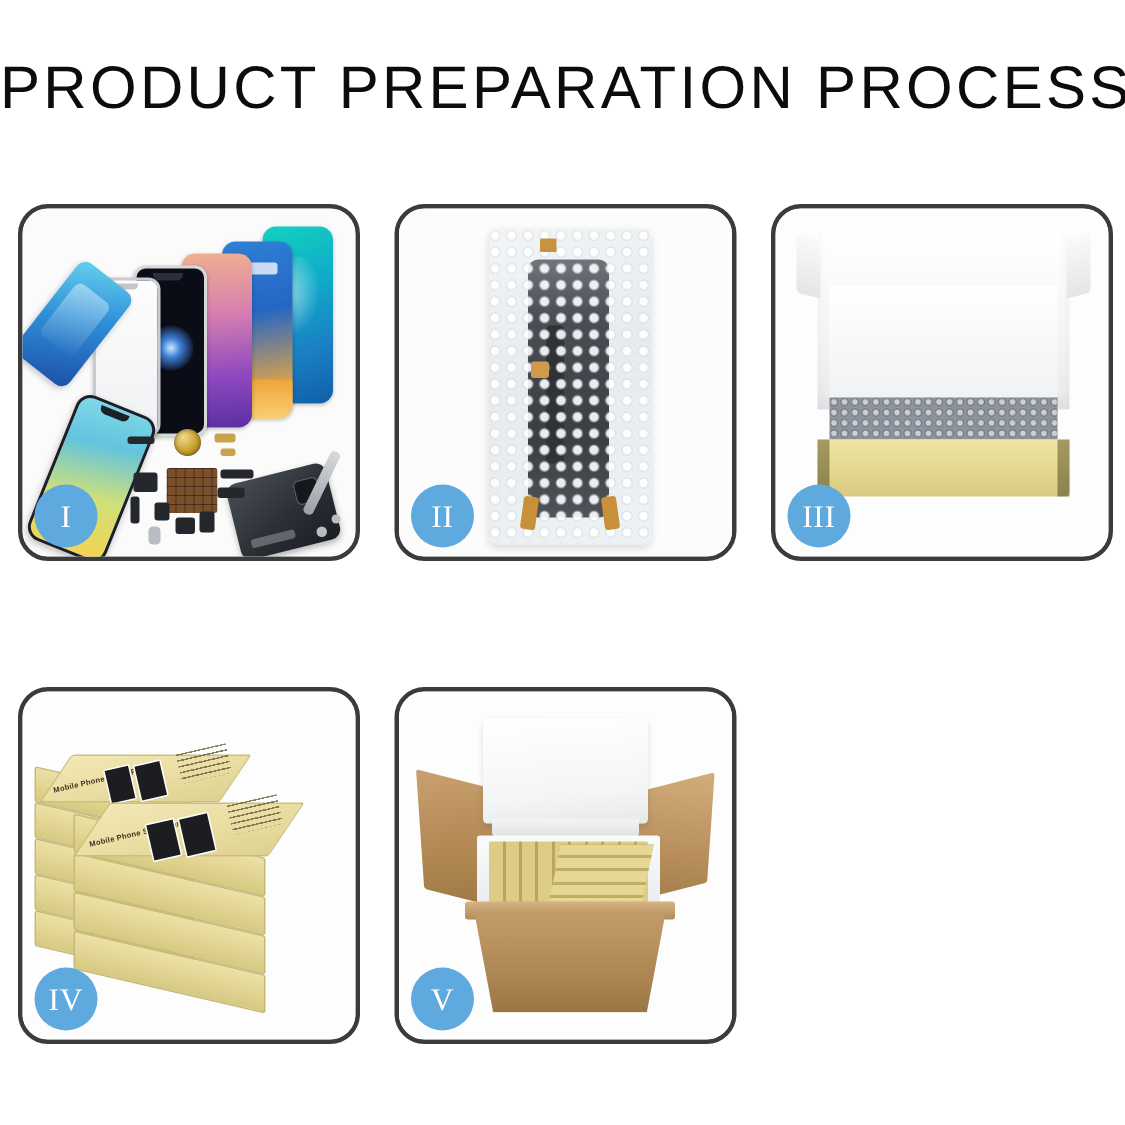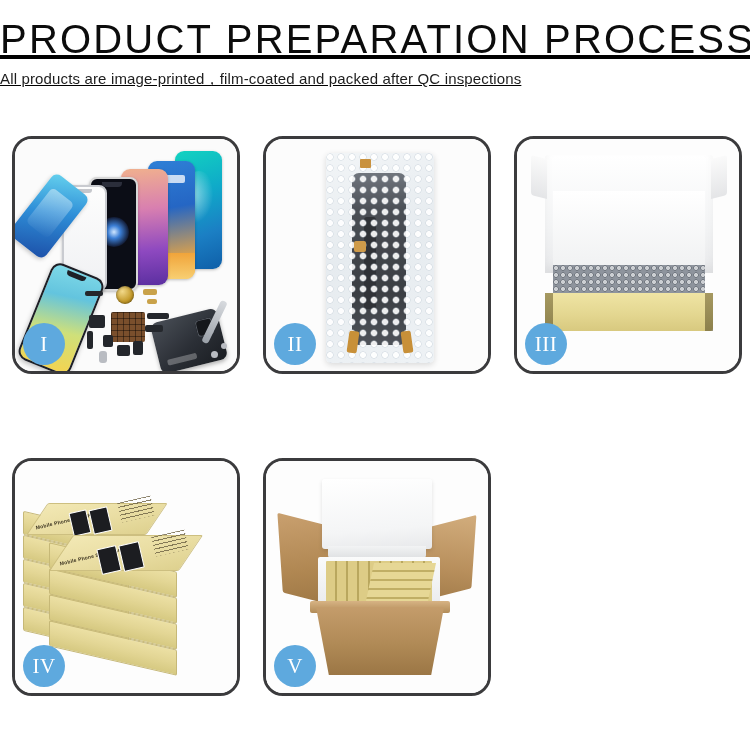--- a/index.html
+++ b/index.html
@@ -11,23 +11,22 @@
     height: 750px;
     background: #ffffff;
     font-family: "Liberation Sans", sans-serif;
     overflow: hidden;
     position: relative;
   }
 
   
   .header {
     width: 750px;
-    padding-top: 18px;
-    text-align: left;
-    text-decoration: underline;
+    padding-top: 38px;
+    text-align: right;
   }
   .title {
     font-family: "Liberation Sans", sans-serif;
     font-size: 40px;
     font-weight: 400;
     letter-spacing: 2.2px;
     color: #0c0c0c;
     line-height: 1.05;
     white-space: nowrap;
   }
@@ -370,21 +369,20 @@
     position:absolute; left:54px; top:164px; width:17px; height:20px;
     background: rgba(140,112,78,.78);
     transform: skewY(14deg);
   }
 </style>
 </head>
 <body>
 
 <div class="header">
   <div class="title">PRODUCT PREPARATION PROCESS</div>
-  <div class="subtitle">All products are image-printed，film-coated and packed after QC inspections</div>
 </div>
 
 <div class="grid">
 
   <div class="panel">
     <div class="panel-stage">
       <div class="p1-bg"></div>
       <div class="ph ph-a"></div>
       <div class="ph ph-b"></div>
       <div class="ph ph-c"></div>

